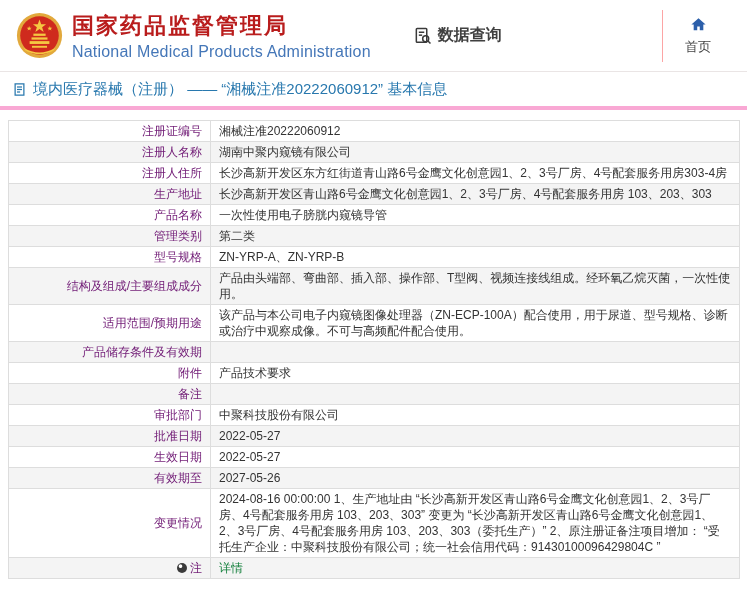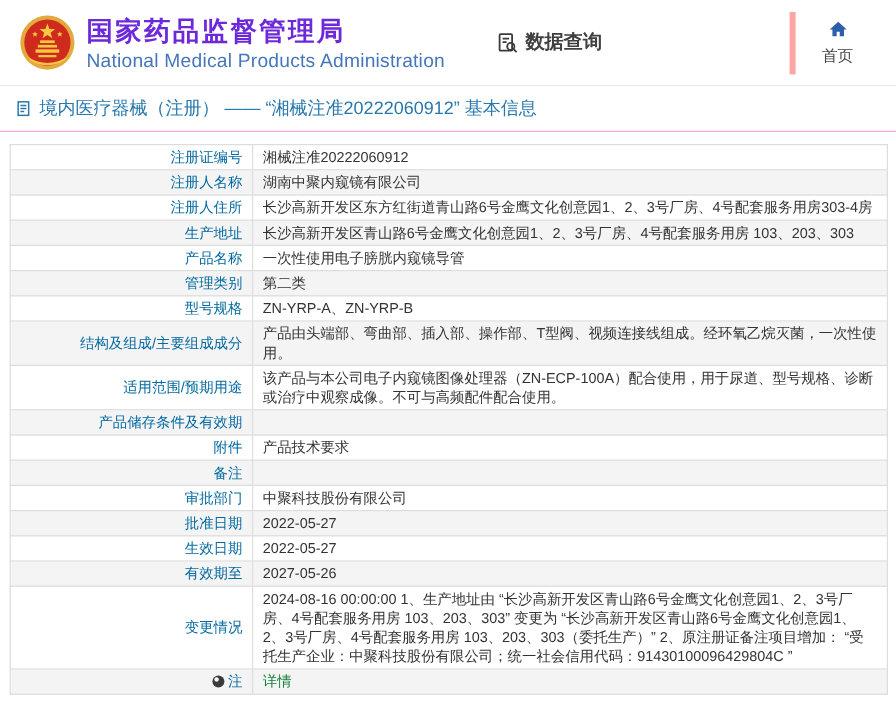--- a/index.html
+++ b/index.html
@@ -5,44 +5,44 @@
   * { box-sizing: border-box; margin: 0; padding: 0; }
   html, body { width: 747px; height: 597px; overflow: hidden; background: #fff;
     font-family: "Liberation Sans", "DejaVu Sans", sans-serif; }
 
   
   .header { height: 72px; display: flex; align-items: center; padding: 0 14px 0 16px;
     background: #fff; border-bottom: 1px solid #eae5e5; }
   .logo-group { display: flex; align-items: center; gap: 9px; }
   .emblem { width: 47px; height: 47px; flex: 0 0 auto; }
   .title-block { display: flex; flex-direction: column; gap: 2px; }
-  .cn-title { font-size: 22px; font-weight: bold; color: #6d28d9; letter-spacing: 2px; }
+  .cn-title { font-size: 22px; font-weight: bold; color: #b91c1c; letter-spacing: 2px; }
   .en-title { font-size: 16px; color: #4577b8; letter-spacing: 0.2px; }
   .data-query { margin-left: 42px; display: flex; align-items: center; gap: 5px;
     font-size: 16px; font-weight: bold; color: #404040; cursor: pointer; }
   .header-spacer { flex: 1; }
   .top-nav { display: flex; align-items: center; height: 52px; }
   .nav-item { display: flex; flex-direction: column; align-items: center; justify-content: center;
     gap: 5px; font-size: 13px; color: #444; padding: 0 22px; height: 100%;
-    border-left: 5px solid #fca5a5; cursor: pointer; }
+    border-left: 1px solid #fca5a5; cursor: pointer; }
   .nav-item svg { width: 17px; height: 17px; }
 
   
   .breadcrumb-bar { height: 38px; display: flex; align-items: center; gap: 6px;
-    padding: 0 12px; border-bottom: 1px solid #f9a8d4; background: #fff; }
+    padding: 0 12px; border-bottom: 4px solid #f9a8d4; background: #fff; }
   .breadcrumb-bar svg { width: 15px; height: 15px; }
   .breadcrumb-text { font-size: 15px; color: #2878ae; }
 
   
   .table-wrap { padding: 10px 7px 0 8px; }
   table.info-table { width: 732px; border-collapse: collapse; table-layout: fixed;
     border: 1px solid #c9c9c9; font-size: 12px; }
   .info-table td { border: 1px solid #ddd; padding: 2px 8px; line-height: 16px;
     vertical-align: middle; word-break: break-all; }
-  .info-table .label-cell { width: 202px; text-align: right; color: #0369a1; padding-left: 28px; }
+  .info-table .label-cell { width: 202px; text-align: right; color: #701a75; padding-left: 28px; }
   .info-table .value-cell { color: #333; text-align: left; }
   .info-table tr:nth-child(even) { background: #f4f4f4; }
   .info-table a { color: #15803d; text-decoration: none; }
   .note-icon { display: inline-block; width: 10px; height: 10px; border-radius: 50%;
     margin-right: 3px; vertical-align: -1px;
     background: radial-gradient(circle at 35% 32%, #ffffff 0 1.4px, #3a3a3a 2.2px); }
 </style>
 </head>
 <body>
 

